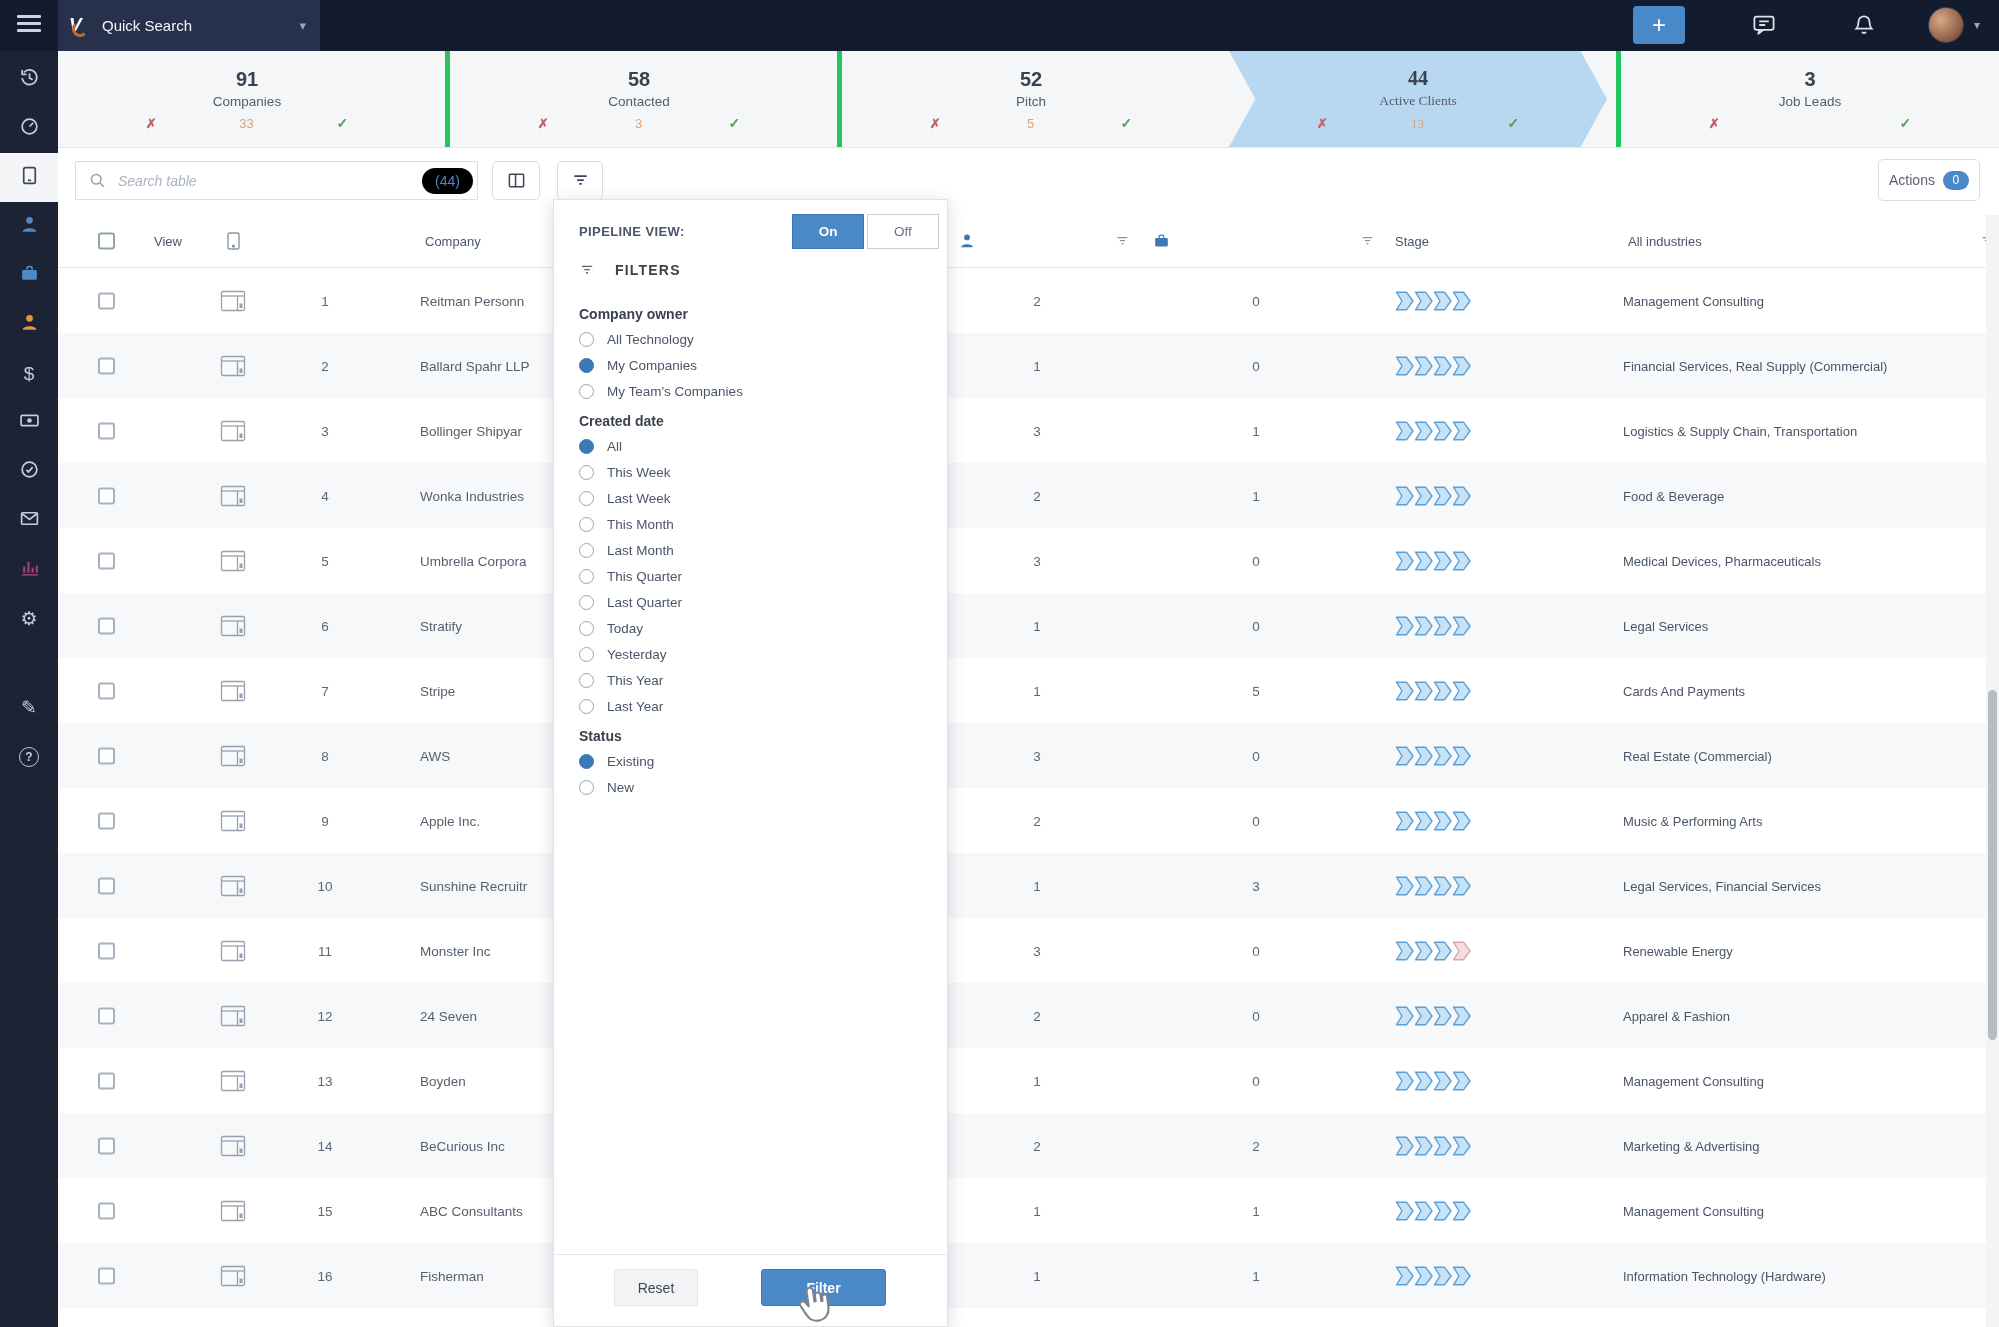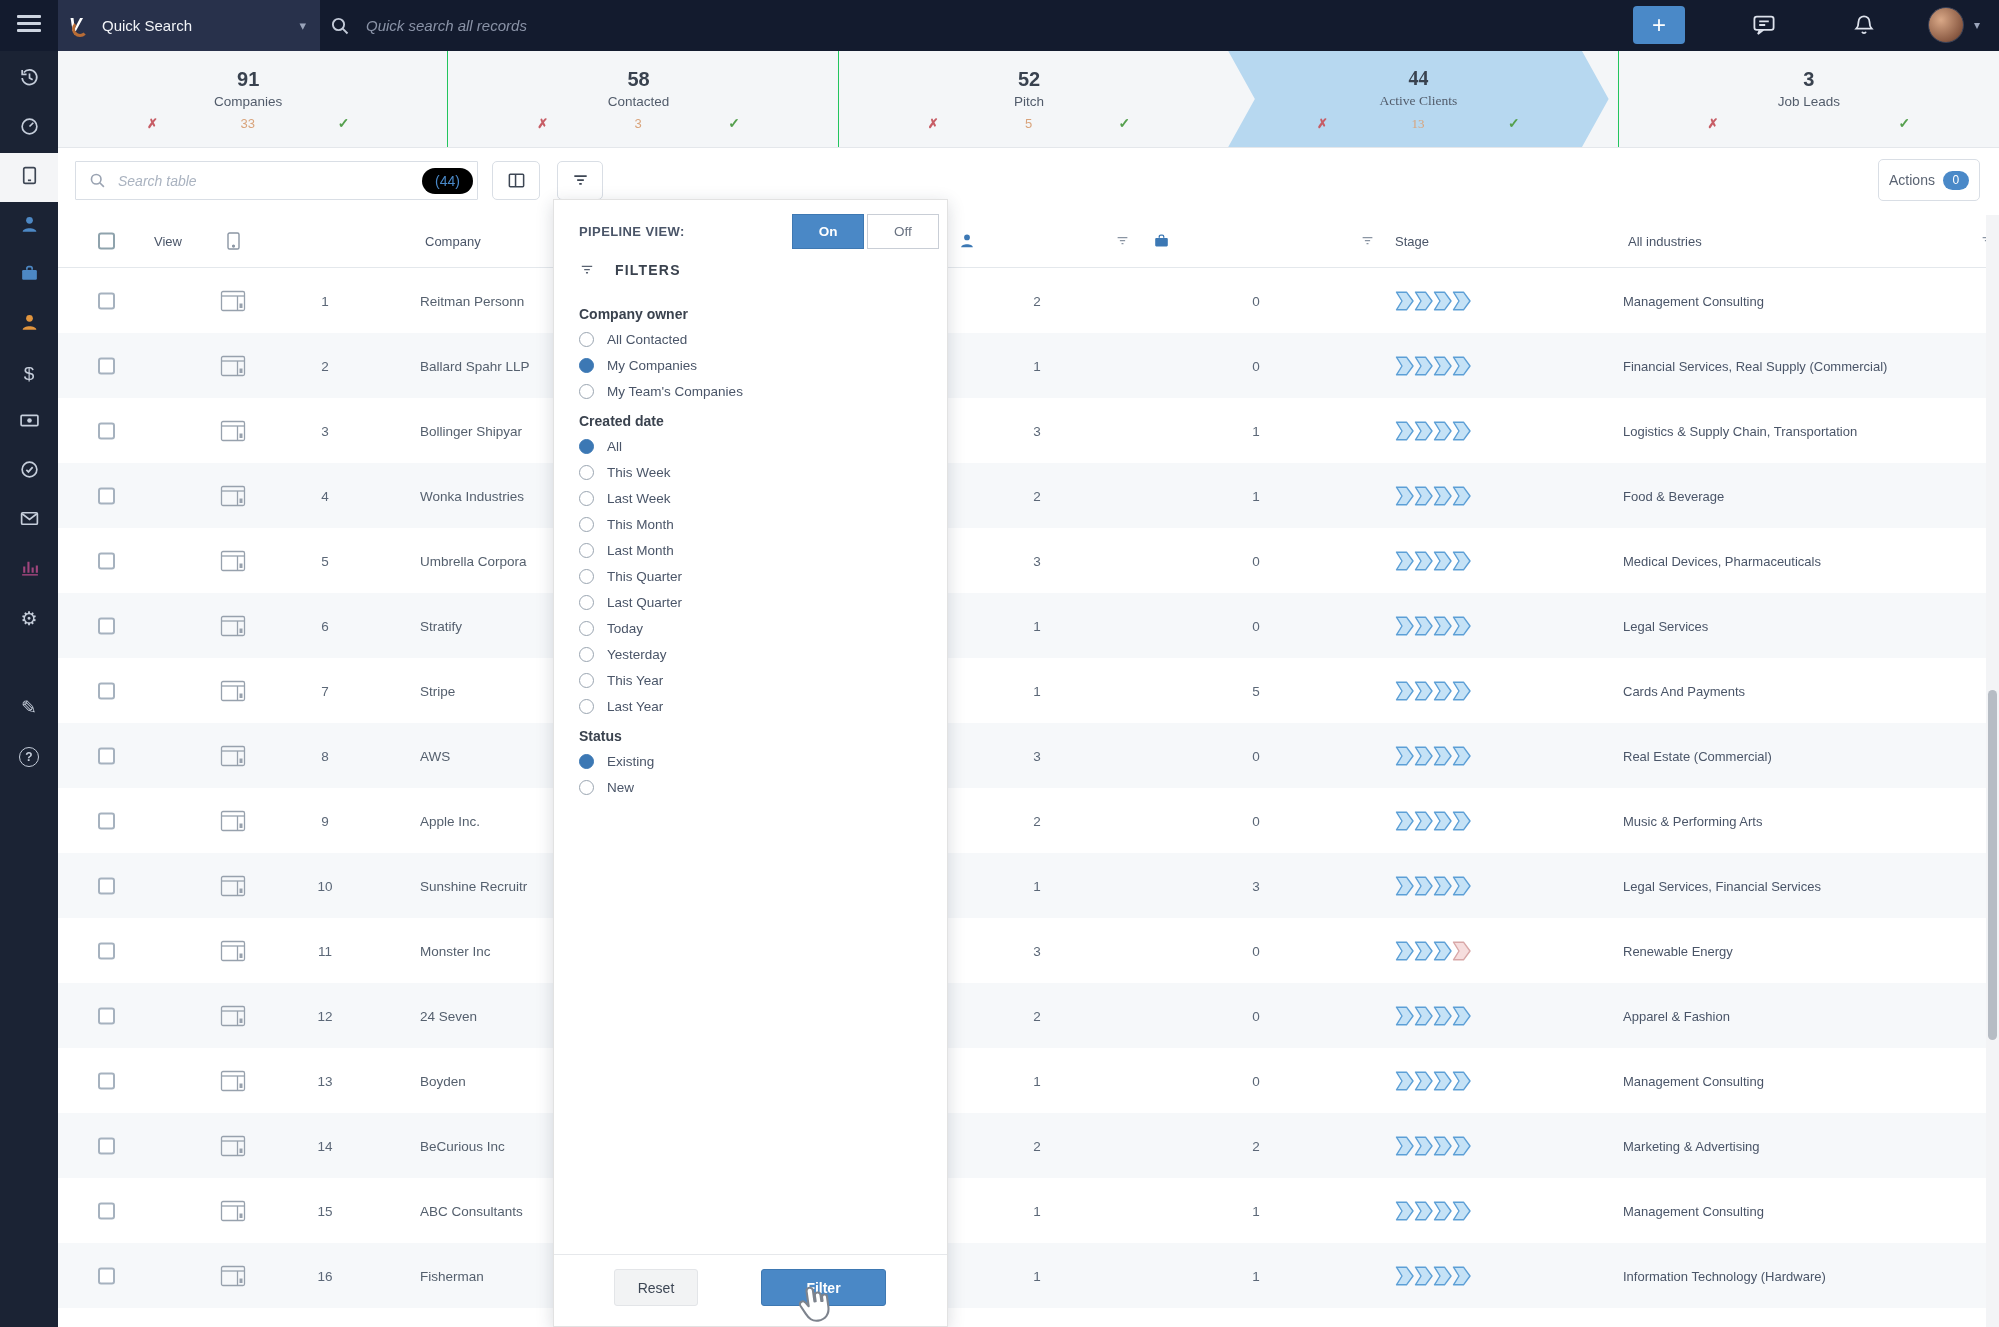--- a/index.html
+++ b/index.html
@@ -44,21 +44,21 @@
   .sb-item.tint-orange{color:#e2953e;}
   .sb-item.tint-magenta{color:#a0457c;}
   .sb-item.footer-gap{margin-top:40px;}
   .help-circle{width:20px;height:20px;border:1.6px solid #c6cedb;border-radius:50%;
                display:flex;align-items:center;justify-content:center;font-size:12px;font-weight:bold;}
 
   
   .pipeline{position:absolute;left:58px;top:51px;right:0;height:97px;background:#f4f6f8;
             display:flex;border-bottom:1px solid #e4e7eb;z-index:10;gap:9px;}
   .stage{flex:1;display:flex;flex-direction:column;align-items:center;justify-content:center;cursor:pointer;
-         border-left:1px solid #22c55e;}
+         border-left:5px solid #22c55e;}
   .stage:first-child{border-left:none;}
   .stage.active{background:#b7d8f0;border-left:none;
     clip-path:polygon(0 0,93% 0,100% 50%,93% 100%,0 100%,7% 50%);font-family:Liberation Serif, serif;}
   .st-count{font-size:20px;font-weight:bold;color:#39424f;line-height:1.2;}
   .st-label{font-size:13.5px;color:#525c6b;margin-top:3px;}
   .st-sub{display:flex;align-items:center;gap:70px;margin-top:6px;}
   .st-x{color:#c75d66;font-size:13px;font-weight:bold;cursor:pointer;}
   .st-subnum{color:#d9a47c;font-size:13px;min-width:40px;text-align:center;}
   .st-check{color:#55a04e;font-size:14px;font-weight:bold;cursor:pointer;}
 
@@ -156,29 +156,20 @@
         <i></i>
       </div>
     <div class="nav-dd">
       <span class="nav-logo">
           <span class="v">V</span>
           <span class="arc"></span>
         </span>
       <span class="nav-dd-label">Quick Search</span>
       <span class="nav-dd-chev">▾</span>
     </div>
-    <div class="nav-search">
-      <span class="mag">
-        <svg viewBox="0 0 20 20" fill="none" stroke="currentColor" stroke-width="1.9">
-            <circle cx="8.5" cy="8.5" r="5.6"></circle>
-            <path d="M12.7 12.7L17.5 17.5"></path>
-          </svg>
-      </span>
-      <input type="text" placeholder="Quick search all records" style="">
-    </div>
     <div class="nav-plus">+</div>
     <span class="nav-ic nav-chat">
       <svg viewBox="0 0 20 20" fill="none" stroke="currentColor" stroke-width="1.5">
           <rect x="2" y="3" width="16" height="11" rx="2"></rect>
           <path d="M6 7h8M6 10h5"></path>
           <path d="M6.5 14l-1.5 3.5L9.5 14"></path>
         </svg>
     </span>
     <span class="nav-ic nav-bell">
       <svg viewBox="0 0 20 20" fill="none" stroke="currentColor" stroke-width="1.5">
@@ -721,21 +712,21 @@
     <div class="fp-filters">
       <svg viewBox="0 0 20 20" fill="none" stroke="currentColor" stroke-width="1.8">
           <path d="M3.5 5.5h13M6.5 9.5h7M8.7 13.5h2.6"></path>
         </svg>
       <span>FILTERS</span>
     </div>
     <div class="fp-body">
         <div class="f-title">Company owner</div>
         <div class="f-opt">
           <span class="radio"></span>
-          <span class="f-lab">All Contacted</span>
+          <span class="f-lab">All Technology</span>
         </div>
         <div class="f-opt">
           <span class="radio on"></span>
           <span class="f-lab">My Companies</span>
         </div>
         <div class="f-opt">
           <span class="radio"></span>
           <span class="f-lab">My Team's Companies</span>
         </div>
         <div class="f-title">Created date</div>

